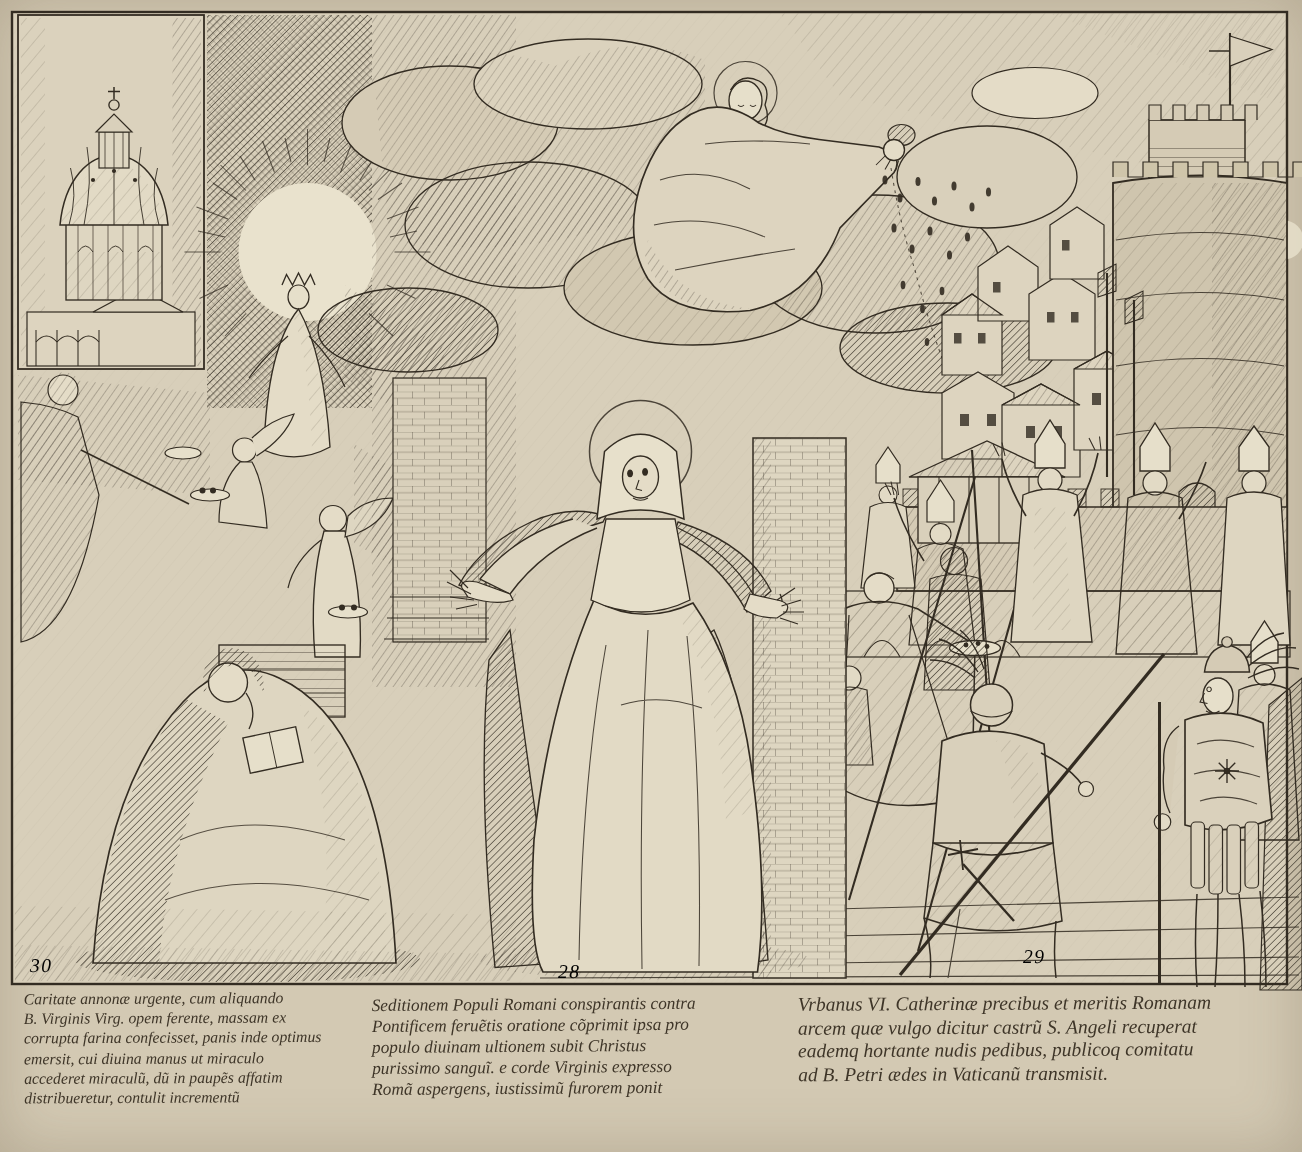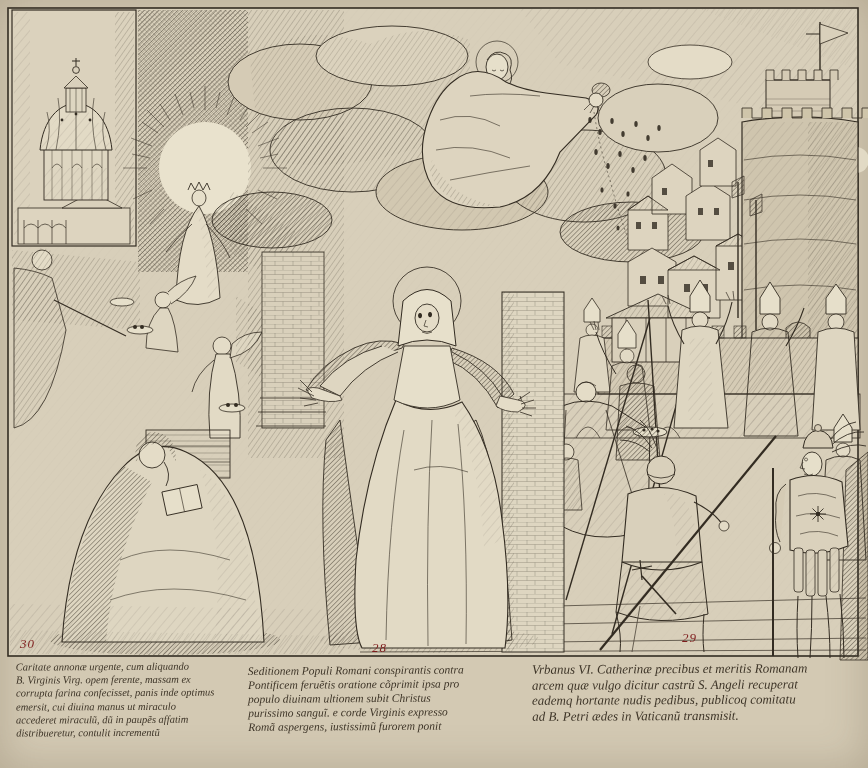--- a/index.html
+++ b/index.html
@@ -6,21 +6,21 @@
   .page{
     position:relative; width:868px; height:768px;
     background:#d3c9b3;
     font-family:"Liberation Serif", serif;
     overflow:hidden;
     box-shadow:inset 0 0 40px rgba(90,75,50,.25);
   }
   .plate{position:absolute; inset:0;}
   svg{position:absolute; left:0; top:0;}
   .plate-number{
-    position:absolute; font-style:italic; font-size:13px; color:#7f1d1d;
+    position:absolute; font-style:italic; font-size:13px; color:#000000;
     letter-spacing:1px;
   }
   .caption{position:absolute; color:#3e3528; font-style:italic;}
   .cap-line{white-space:nowrap;}
   .caption-left{left:16px; top:660px; width:232px; font-size:10.5px; line-height:13.2px; transform:rotate(-0.3deg);}
   .caption-center{left:248px; top:663px; width:276px; font-size:11.5px; line-height:14px; transform:rotate(-0.4deg);}
   .caption-right{left:532px; top:661px; width:334px; font-size:13px; line-height:15.5px; transform:rotate(-0.3deg);}
 </style>
 </head>
 <body>

